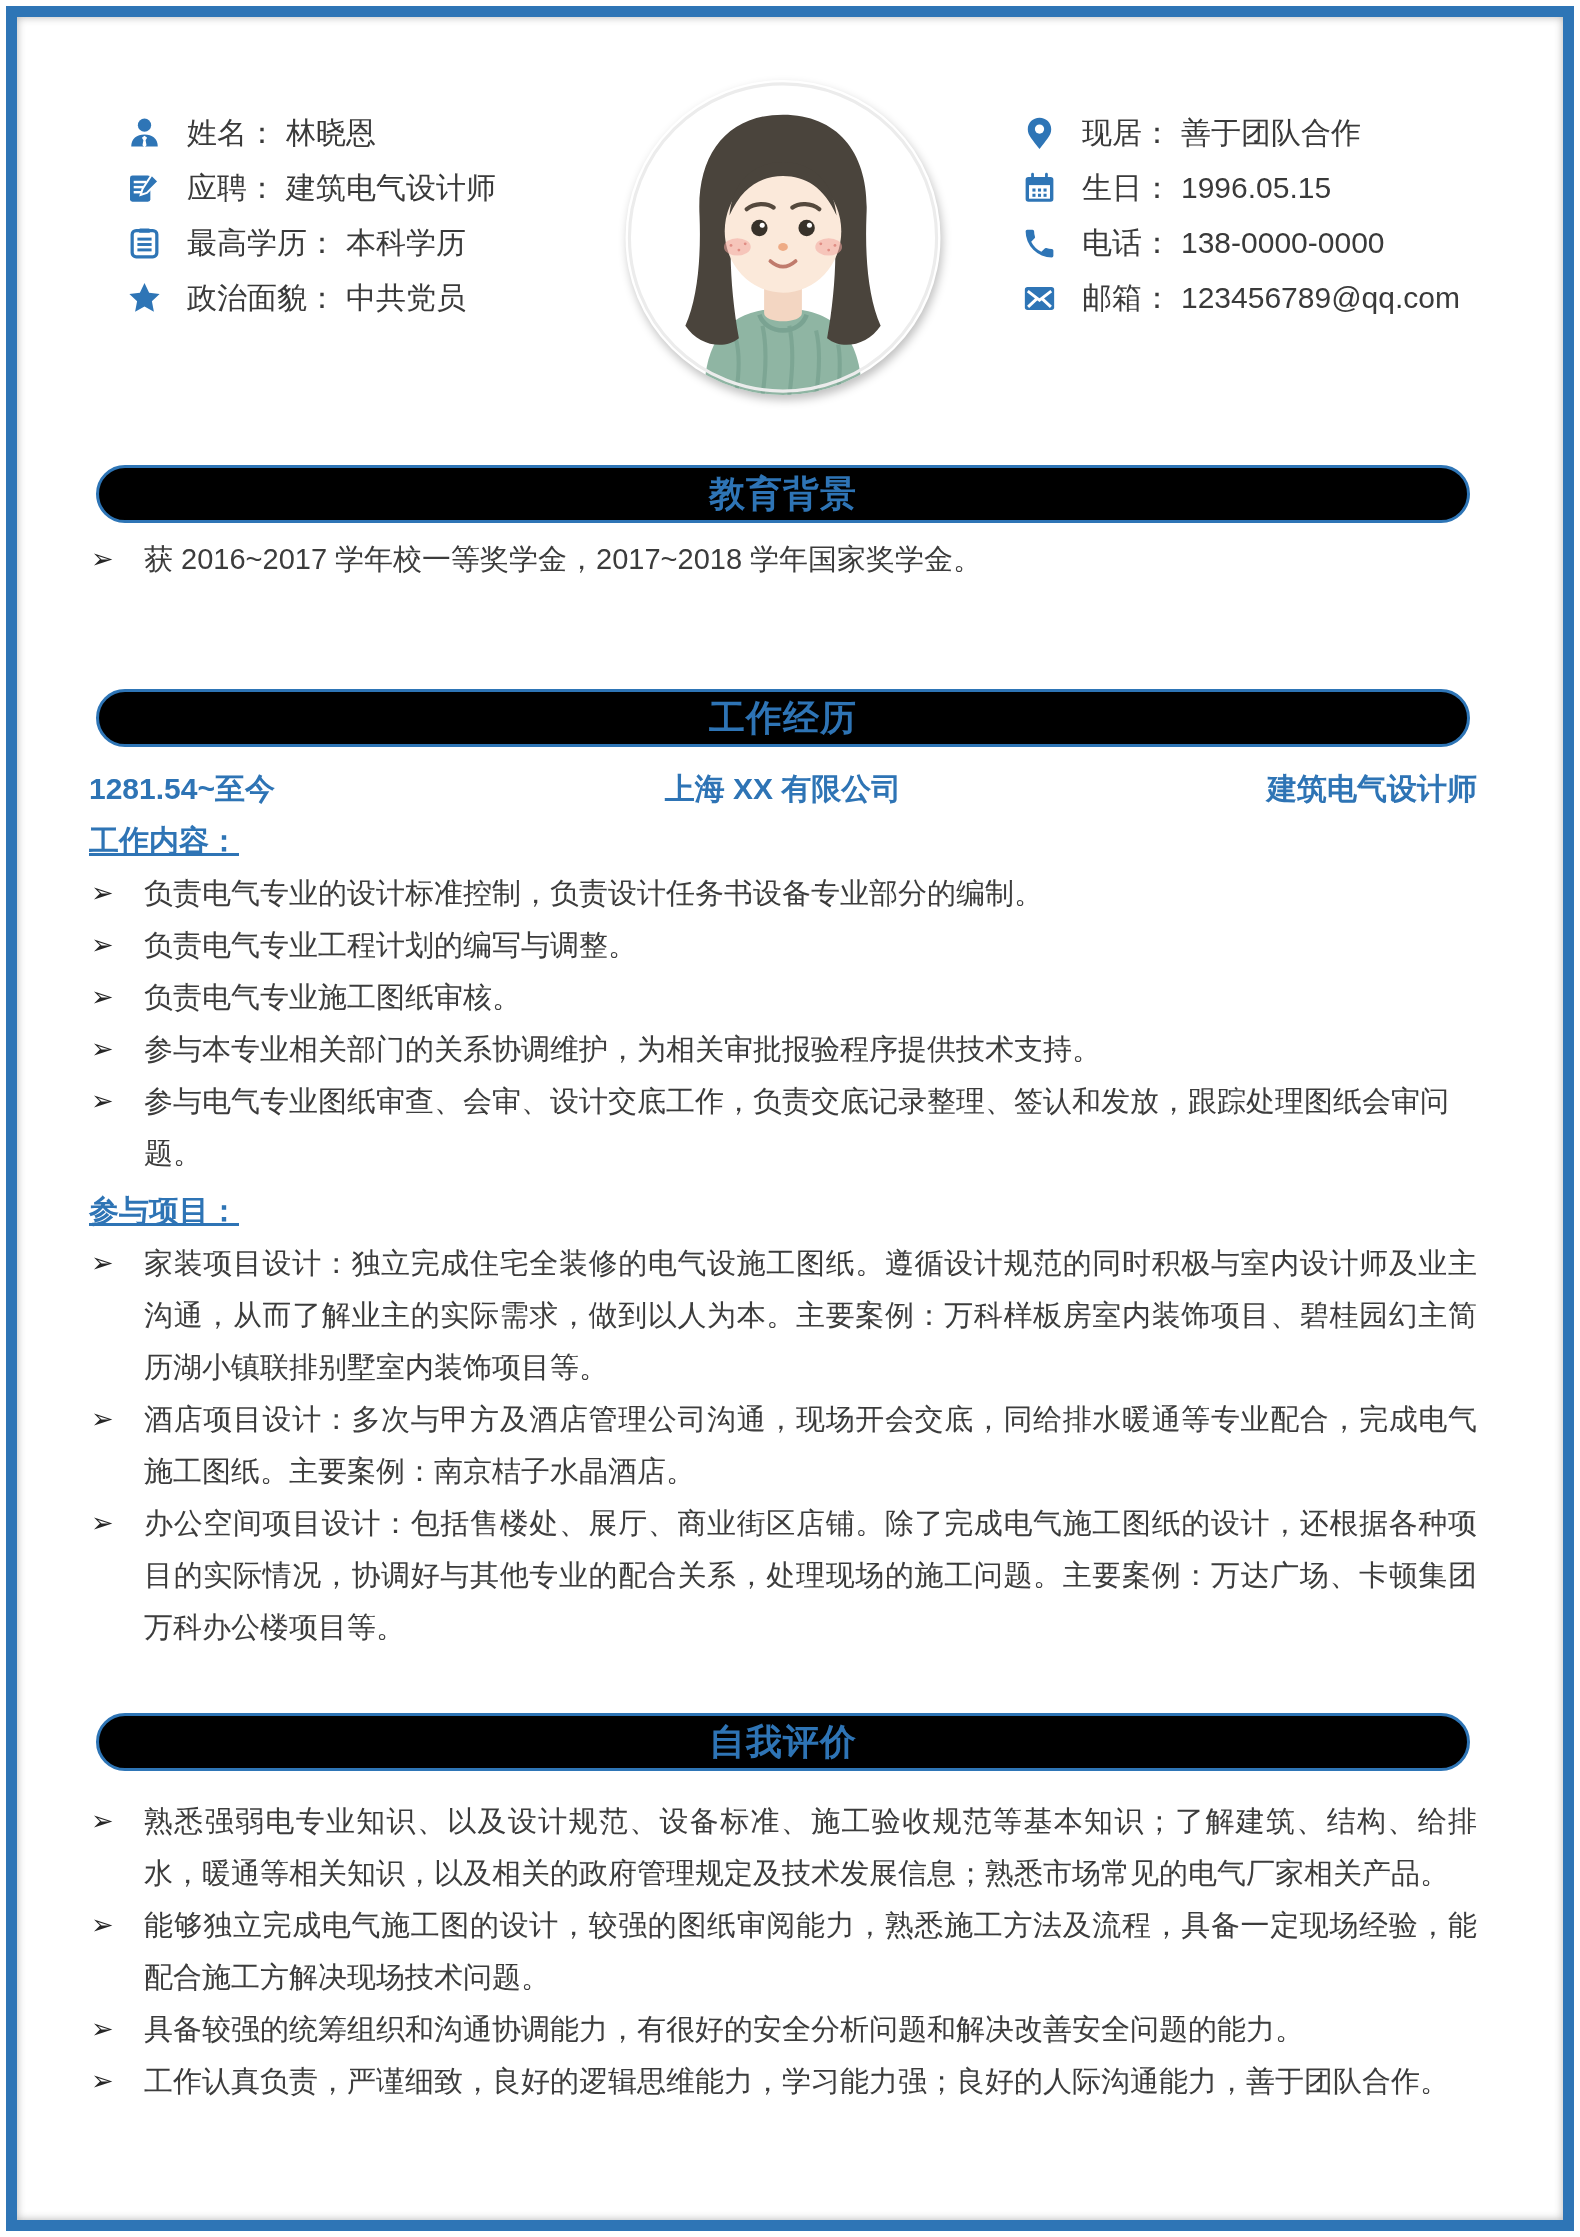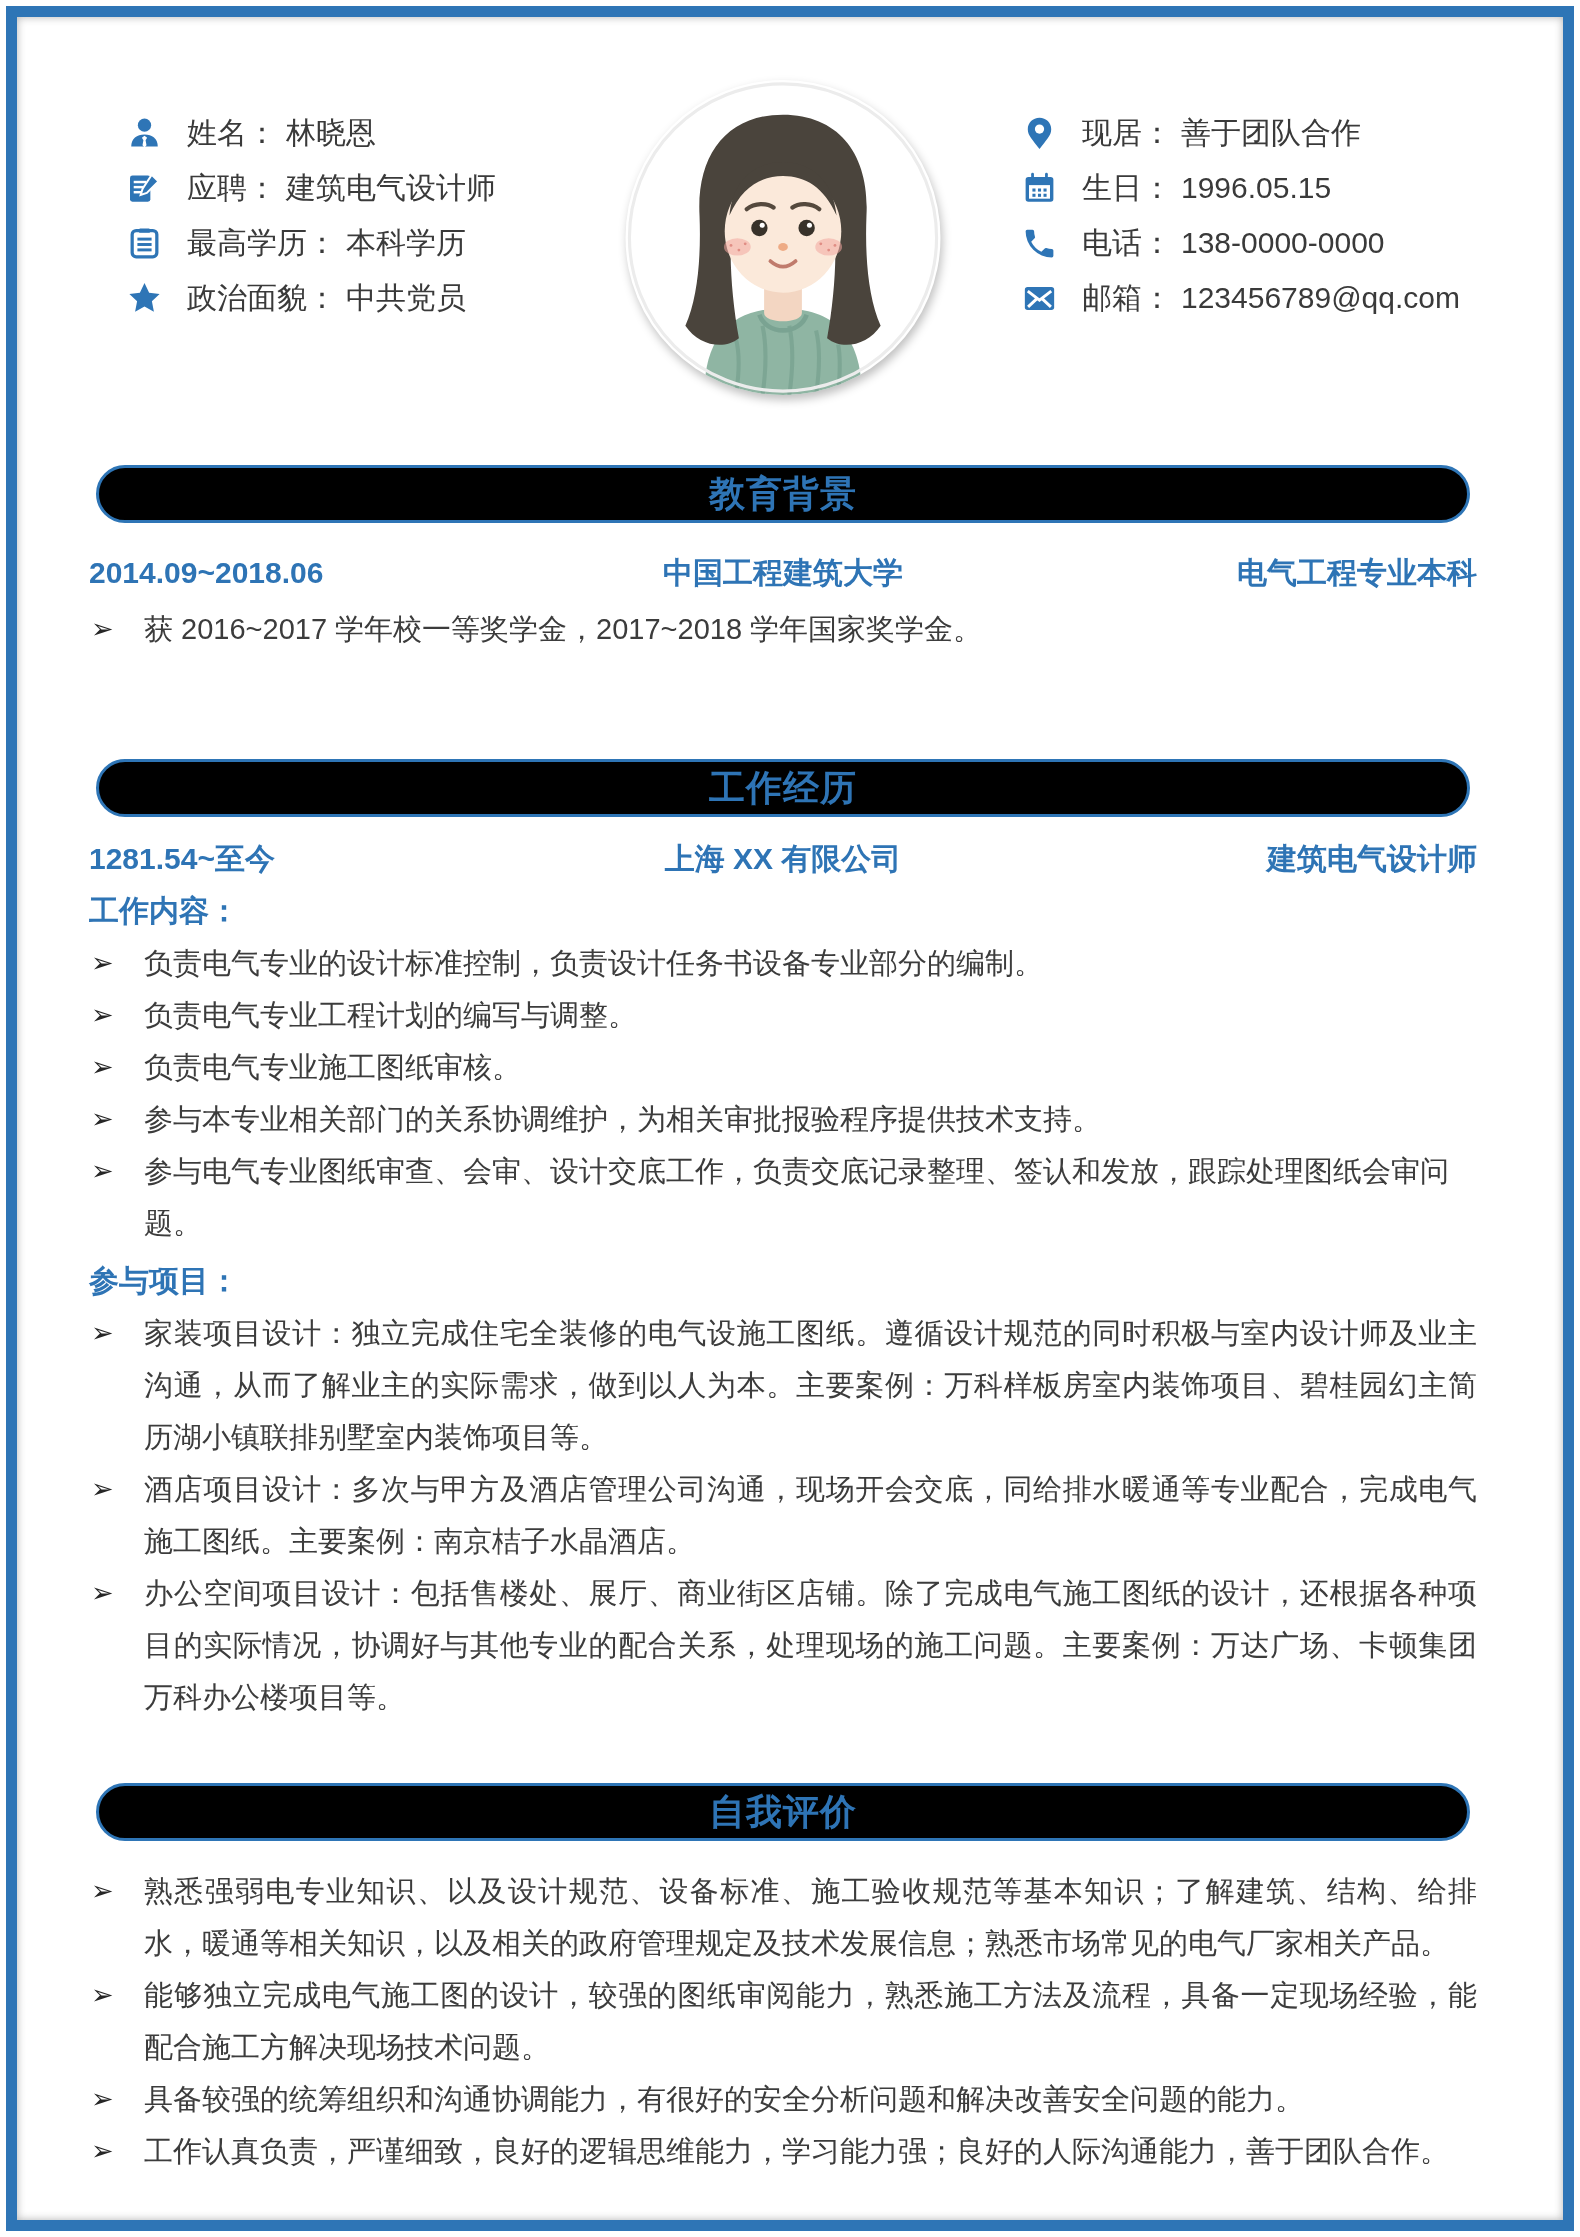--- a/index.html
+++ b/index.html
@@ -51,21 +51,21 @@
   .blist li{
     position:relative;padding-left:55px;font-size:29px;line-height:52px;color:#3c3c3c;
   }
   .blist li.just{text-align:justify;}
   .blist .mk{position:absolute;left:2px;top:0;font-size:27px;color:#262626;line-height:52px;}
 
   #sec-education{margin-top:0;}
   #sec-education .blist{margin-top:10px;}
   #sec-work{margin-top:104px;}
   #sec-work .edu-row{margin-top:22px;}
-  #sec-work .subhead{margin-top:6px;}
+  #sec-work .subhead{margin-top:6px;text-decoration:underline;}
   #sec-self{margin-top:60px;}
   #sec-self .blist{margin-top:24px;}
 </style>
 </head>
 <body>
 
 <div class="page">
   <div class="frame"></div>
   <div class="content">
 
@@ -207,25 +207,20 @@
           <span class="lbl">邮箱：</span>
           <span class="val">123456789@qq.com</span>
         </div>
       </div>
     </header>
 
     <section id="sec-education">
       <div class="pill">
         <span>教育背景</span>
       </div>
-      <div class="edu-row">
-        <span class="l">2014.09~2018.06</span>
-        <span class="c">中国工程建筑大学</span>
-        <span class="r">电气工程专业本科</span>
-      </div>
       <ul class="blist">
         <li><span class="mk">➢</span><span>获 2016~2017 学年校一等奖学金，2017~2018 学年国家奖学金。</span></li>
       </ul>
     </section>
 
     <section id="sec-work">
       <div class="pill">
         <span>工作经历</span>
       </div>
       <div class="edu-row">

